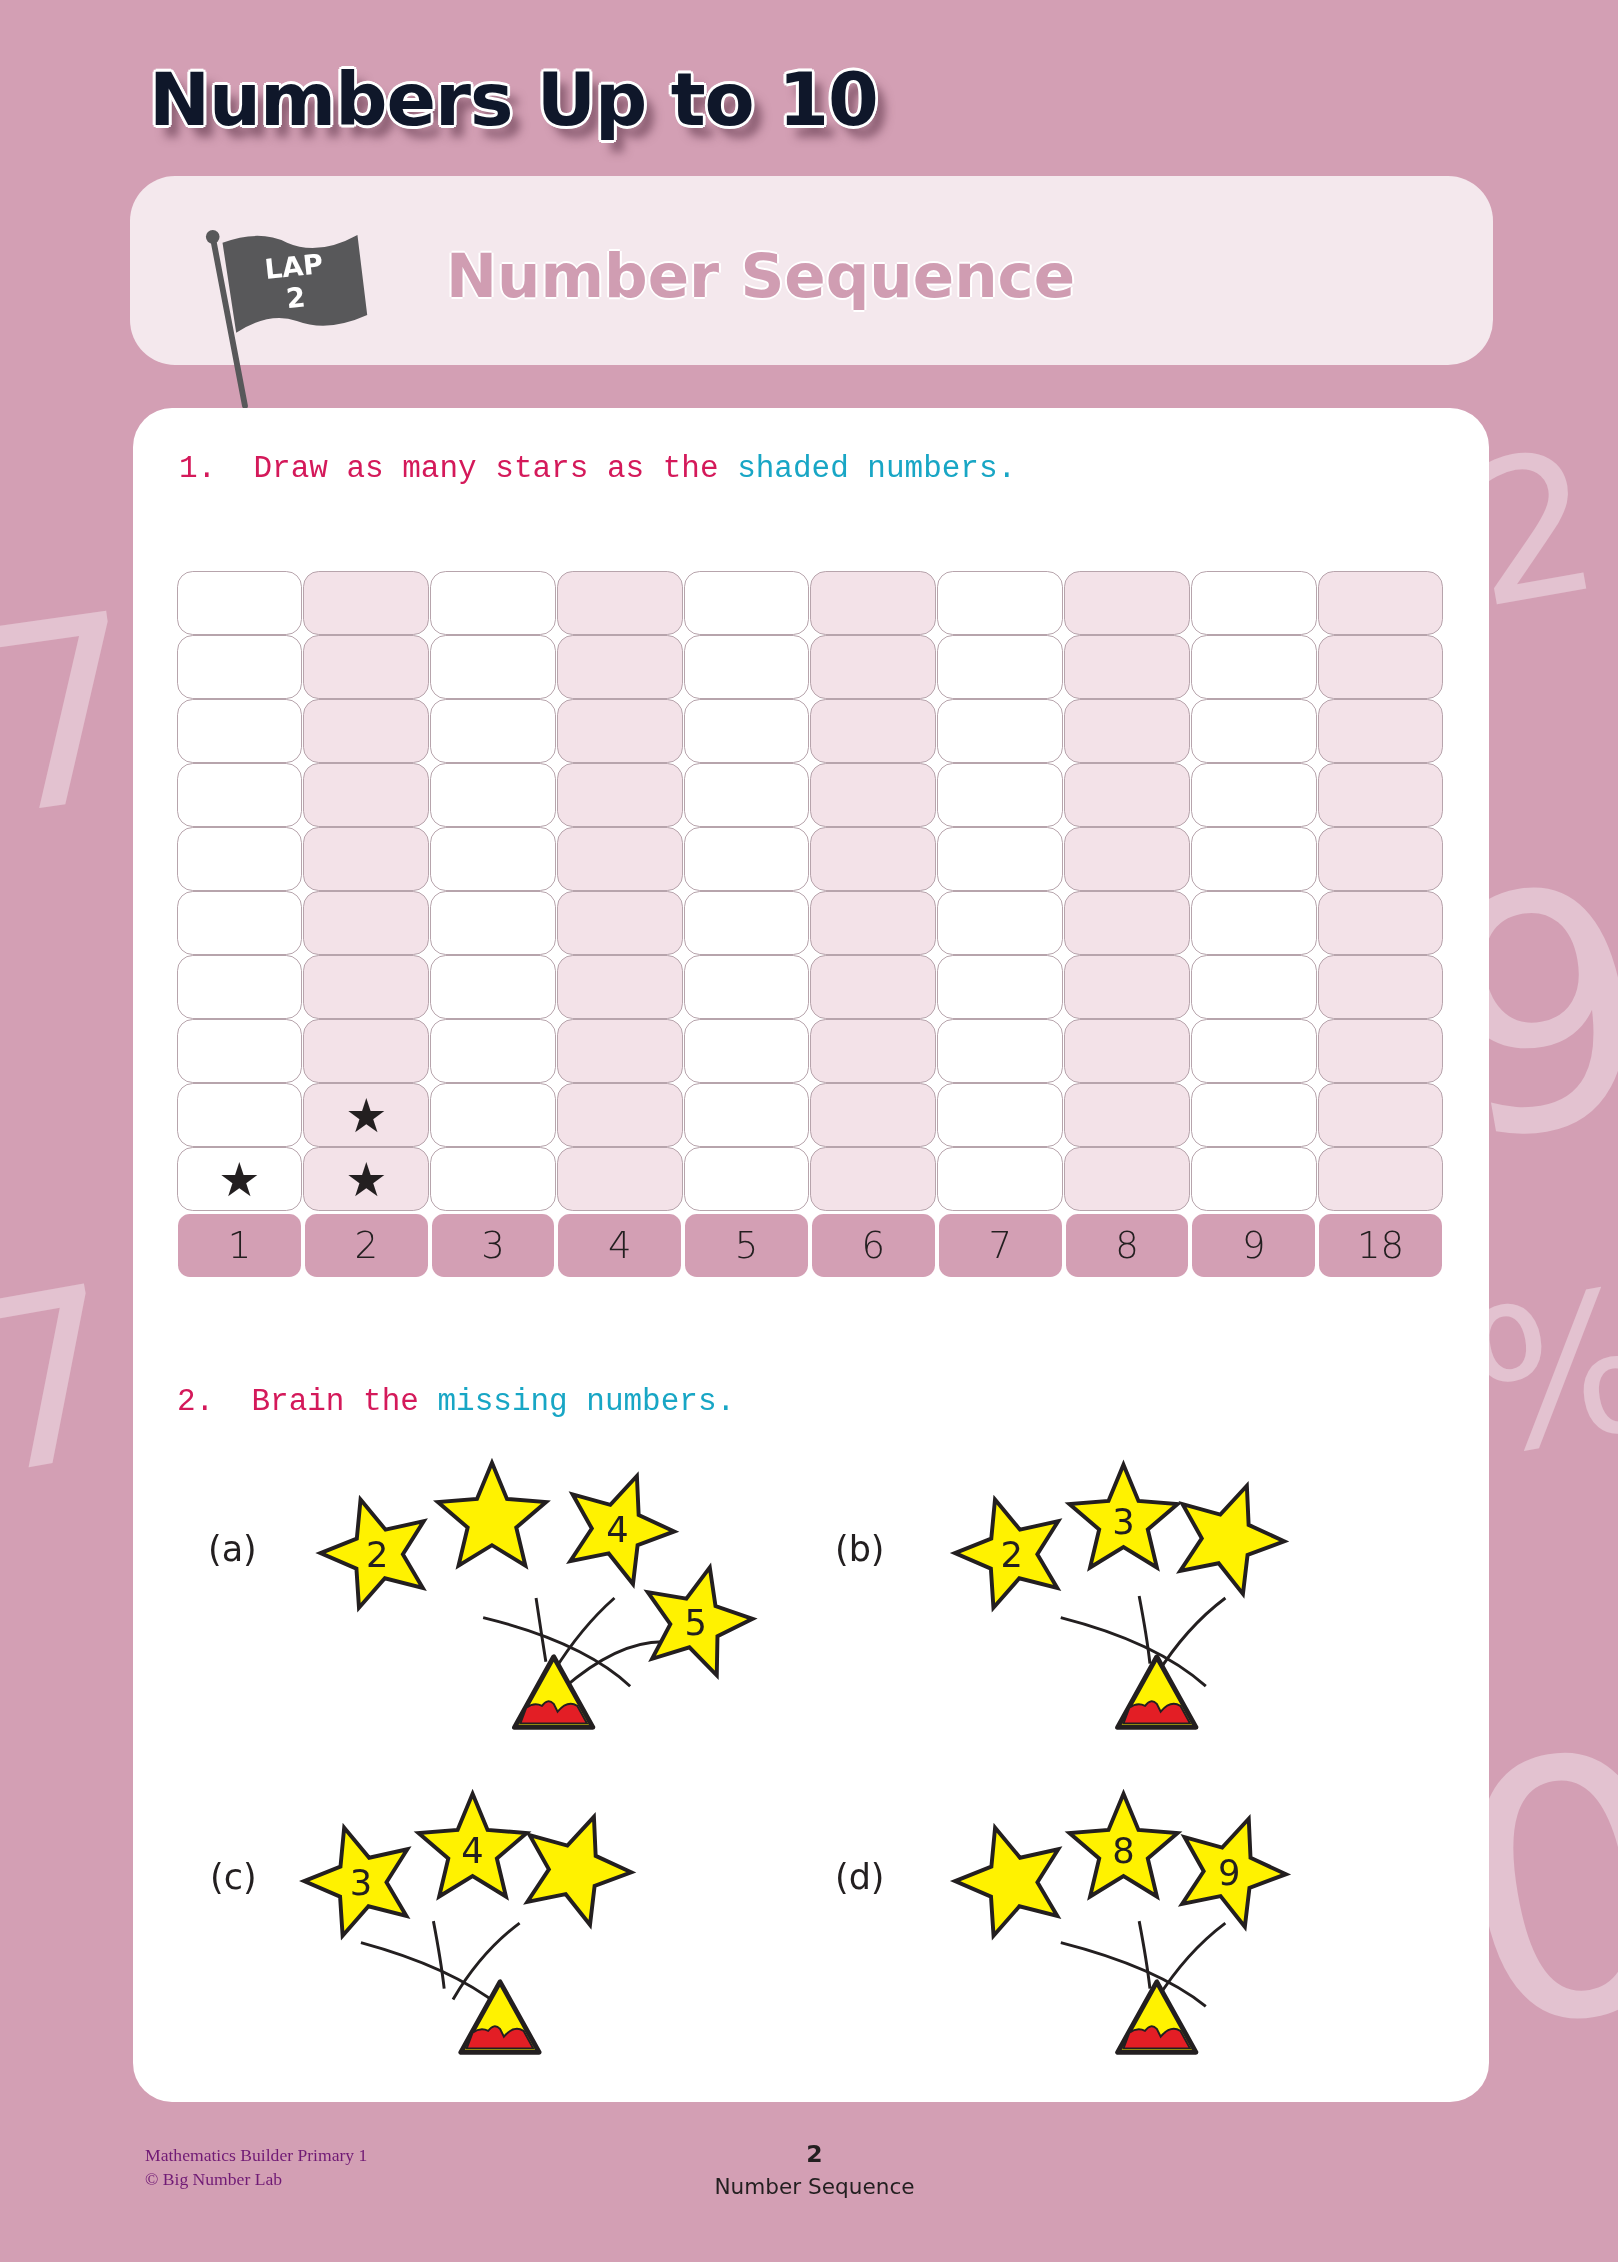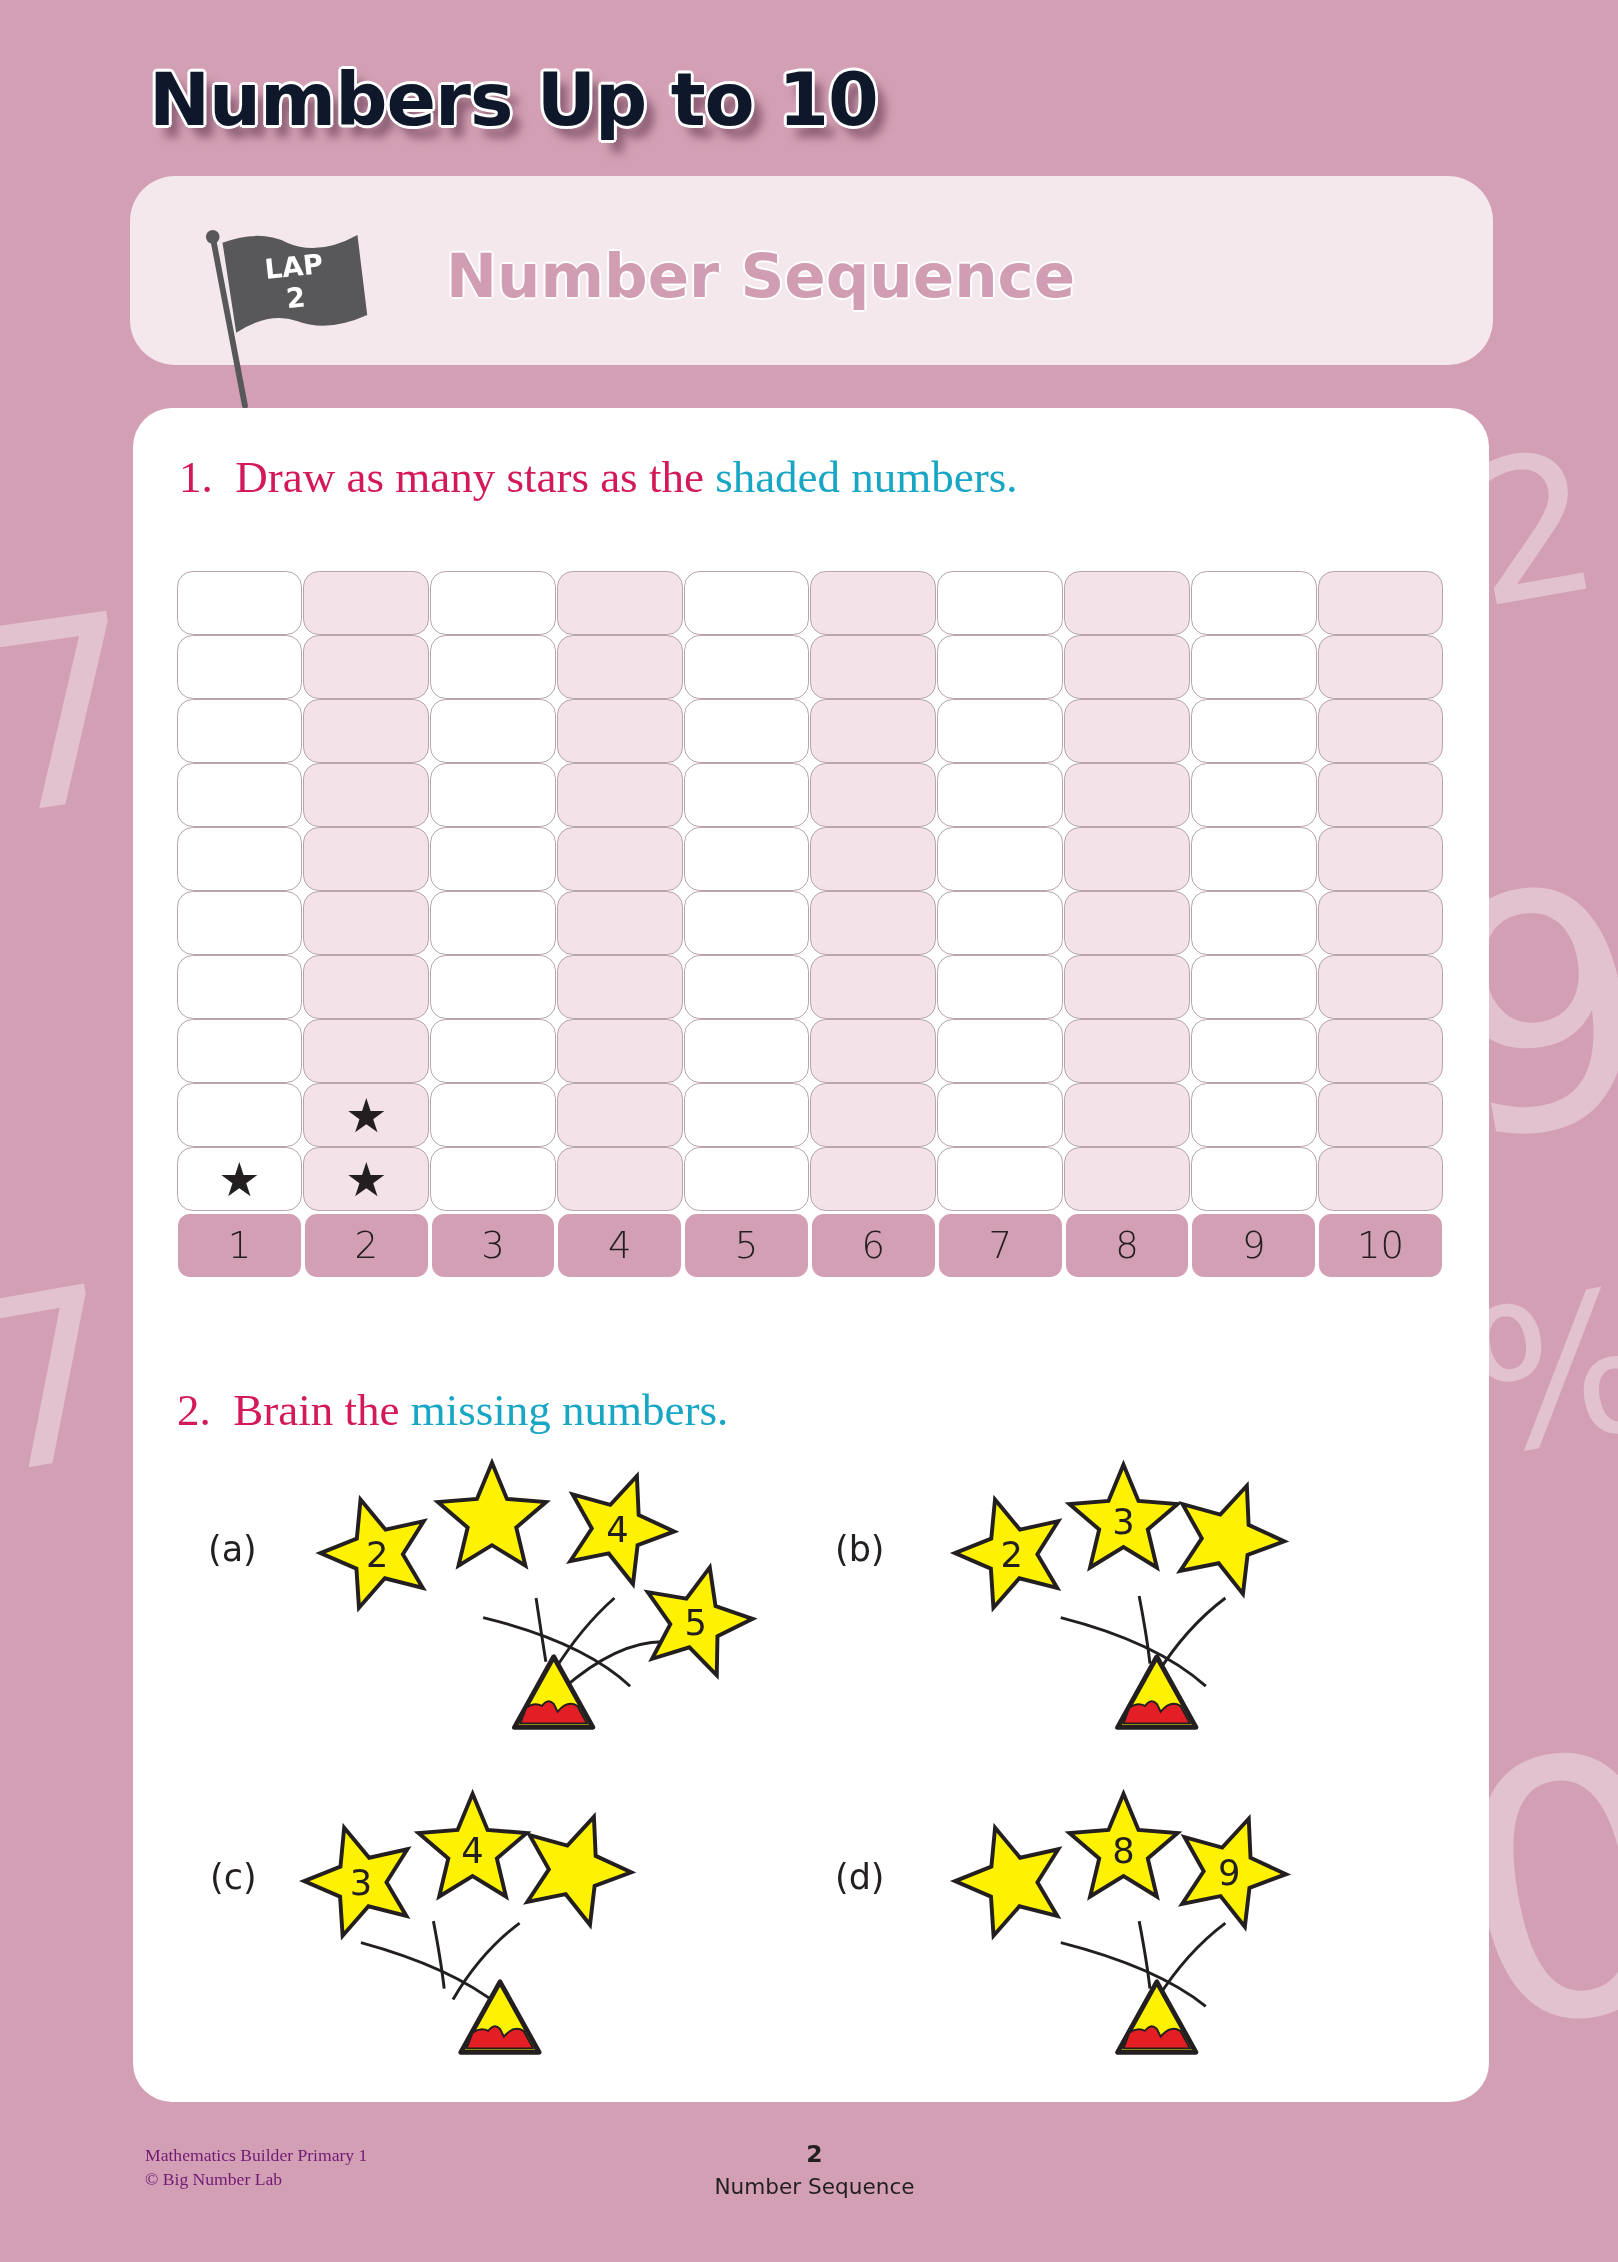--- a/index.html
+++ b/index.html
@@ -30,21 +30,21 @@
     font-size:61px; font-weight:700; color:#d09db2;
     text-shadow: 2px 0 0 #fff, -2px 0 0 #fff, 0 2px 0 #fff, 0 -2px 0 #fff;
   }
   .flag { position:absolute; left:201px; top:225px; width:176px; height:186px; }
 
   .content-panel {
     position:absolute; left:133px; top:408px; width:1356px; height:1694px;
     background:#ffffff; border-radius:39px;
   }
 
-  .q-title { position:absolute; font-size:45px; color:#d4195a; font-family:Liberation Serif, serif; letter-spacing:0;text-align:center; }
+  .q-title { position:absolute; font-size:31px; color:#d4195a; font-family:Liberation Mono, monospace; letter-spacing:0;text-align:center; }
   .q-title .hl { color:#18a6c5; }
 
   .grid { position:absolute; left:176px; top:571px; width:1268px; }
   .grid-row { display:flex; height:64px; }
   .cell {
     flex:1; box-sizing:border-box; border:1.5px solid #b7a4ac; border-radius:15.7px;
     margin:0 0.5px 0 0.5px; position:relative; background:#fff;
     display:flex; align-items:center; justify-content:center;
   }
   .cell.shade { background:#f3e2e8; }
@@ -224,21 +224,21 @@
     <div class="num-row">
       <div class="num-cell">1</div>
       <div class="num-cell">2</div>
       <div class="num-cell">3</div>
       <div class="num-cell">4</div>
       <div class="num-cell">5</div>
       <div class="num-cell">6</div>
       <div class="num-cell">7</div>
       <div class="num-cell">8</div>
       <div class="num-cell">9</div>
-      <div class="num-cell">10</div>
+      <div class="num-cell">18</div>
     </div>
   </div>
 
 <div class="q-title" style="left:177px; top:1384px;">
   <span>2.</span>&nbsp;
   <span>Brain the</span>
   <span class="hl">missing numbers.</span>
 </div>
 
 <div class="part-label" style="left:208px; top:1529px;">(a)</div>

